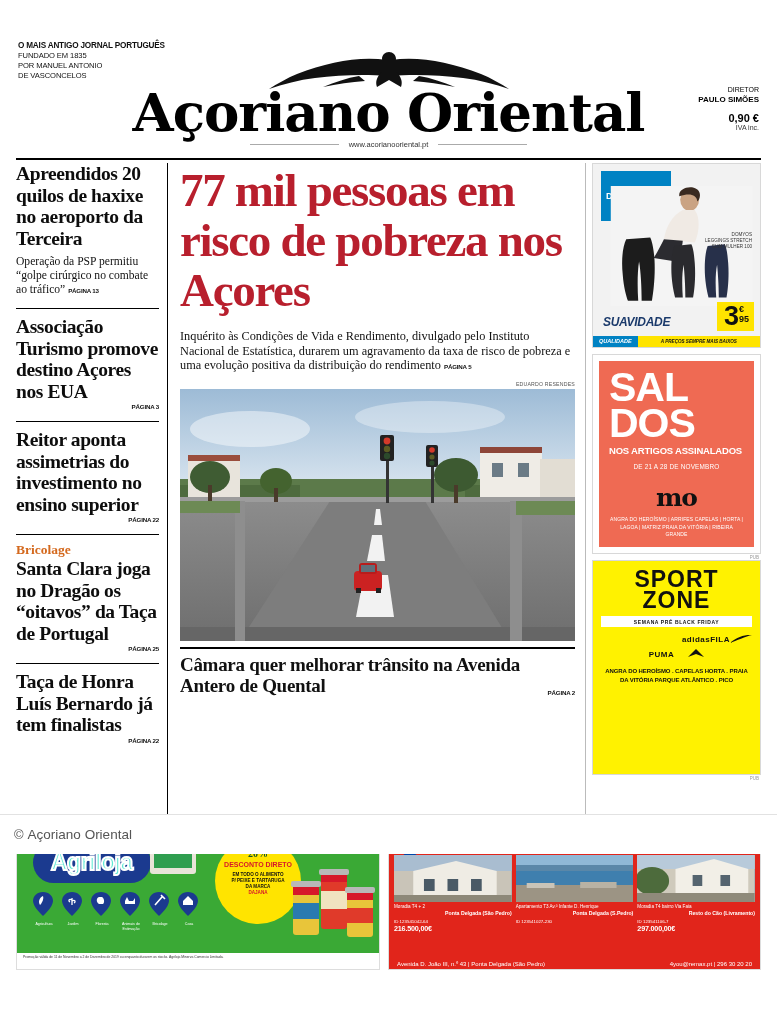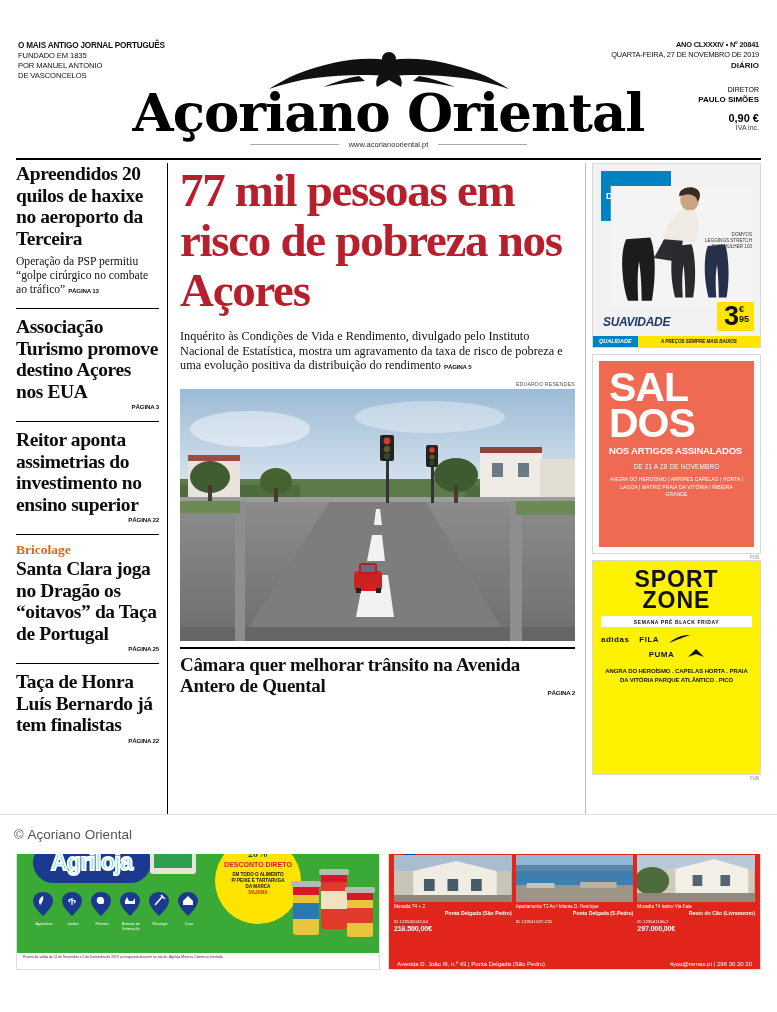--- a/index.html
+++ b/index.html
@@ -140,21 +140,21 @@
   .sz-band { background:#fff; color:#111; font-family:"Liberation Sans",sans-serif;
      font-weight:700; font-size:5px; text-align:center; padding:2.5px 0; margin-top:5px;
      letter-spacing:0.6px; }
   .sz-box { background:#111; margin-top:5px; padding:5px 4px 6px 4px; text-align:center; }
   .sz-ate { color:#fff; font-family:"Liberation Sans",sans-serif; font-size:5.5px; letter-spacing:1px;}
   .sz-50 { color:#fff; font-family:"Liberation Sans",sans-serif; font-weight:800;
      font-size:34px; line-height:34px; letter-spacing:-1px;}
   .sz-50 span { font-size:17px; }
   .sz-small { color:#fff; font-family:"Liberation Sans",sans-serif; font-size:4.8px;
      line-height:7px; letter-spacing:0.4px; margin-top:3px;}
-  .sz-brands { display:flex; justify-content:flex-start; gap:10px; align-items:center; margin-top:8px; }
+  .sz-brands { display:flex; justify-content:flex-end; align-items:center; margin-top:8px; }
   .sz-brands2 { display:flex; justify-content:center; gap:14px; align-items:center; margin-top:5px; }
   .sz-b { font-family:"Liberation Sans",sans-serif; font-weight:800; font-size:8px; color:#111;
      letter-spacing:0.5px; }
   .sz-loc { font-family:"Liberation Sans",sans-serif; font-weight:700; font-size:6px; color:#111;
      text-align:center; line-height:9px; margin-top:8px; letter-spacing:-0.1px;}
 
   
   .bottom { position:absolute; left:16px; right:16px; top:825px; height:145px; display:flex; gap:8px; }
   .ad-agri { width:364px; position:relative; background:#3aa935; overflow:hidden; border:1px solid #ddd;}
   .ad-remax { flex:1; position:relative; background:#e1251b; overflow:hidden; border:1px solid #ddd;}
@@ -218,25 +218,20 @@
 
   <div class="masthead">
 
     <div class="mh-left">
       <div class="l1">O MAIS ANTIGO JORNAL PORTUGUÊS</div>
       <div class="l2">FUNDADO EM 1835</div>
       <div class="l2">POR MANUEL ANTONIO</div>
       <div class="l2">DE VASCONCELOS</div>
     </div>
 
-    <div class="mh-right">
-      <div class="r1">ANO CLXXXIV • Nº 20841</div>
-      <div class="r2">QUARTA-FEIRA, 27 DE NOVEMBRO DE 2019</div>
-      <div class="r3">DIÁRIO</div>
-    </div>
 
     <div class="mh-dir">
       <div class="d1">DIRETOR</div>
       <div class="d2">PAULO SIMÕES</div>
     </div>
 
     <div class="mh-price">
       <div class="p1">0,90 €</div>
       <div class="p2">IVA inc.</div>
     </div>
@@ -295,21 +290,21 @@
 
       <div class="story">
         <h2>Taça de Honra Luís Bernardo já tem finalistas</h2>
         <span class="pg pg-right">PÁGINA 22</span>
       </div>
     </div>
 
     <div class="col-mid">
       <h1 class="main-head">77 mil pessoas em risco de pobreza nos Açores</h1>
       <p class="main-deck">
-        <span>Inquérito às Condições de Vida e Rendimento, divulgado pelo Instituto Nacional de Estatística, mostra um agravamento da taxa de risco de pobreza e uma evolução positiva da distribuição do rendimento</span>
+        <span>Inquérito às Condições de Vida e Rendimento, divulgado pelo Instituto Nacional de Estatística, durarem um agravamento da taxa de risco de pobreza e uma evolução positiva da distribuição do rendimento</span>
         <span class="pg">PÁGINA 5</span>
       </p>
       <div class="credit">EDUARDO RESENDES</div>
 
       <div class="photo">
         <svg width="100%" height="100%" viewBox="0 0 395 252" preserveAspectRatio="none">
           <defs>
             <linearGradient id="sky" x1="0" y1="0" x2="0" y2="1">
               <stop offset="0%" stop-color="#9dbbd6"></stop>
                 <stop offset="100%" stop-color="#d6e3ee"></stop>
@@ -427,20 +422,21 @@
         </div>
 
       </div>
 
       <div class="ad ad-sal">
         <div class="sal-inner">
           <div class="sal-1">SAL</div>
           <div class="sal-2">DOS</div>
           <div class="sal-sub">NOS ARTIGOS ASSINALADOS</div>
           <div class="sal-date">DE 21 A 28 DE NOVEMBRO</div>
+          <div class="sal-mo">mo</div>
           <div class="sal-loc">ANGRA DO HEROÍSMO | ARRIFES CAPELAS | HORTA | LAGOA | MATRIZ PRAIA DA VITÓRIA | RIBEIRA GRANDE</div>
         </div>
         <div class="ad-tag">PUB</div>
       </div>
 
       <div class="ad ad-sz">
         <div class="sz-logo">SPORT</div>
         <div class="sz-logo">ZONE</div>
         <div class="sz-band">SEMANA PRÉ BLACK FRIDAY</div>
         <div class="sz-brands">

